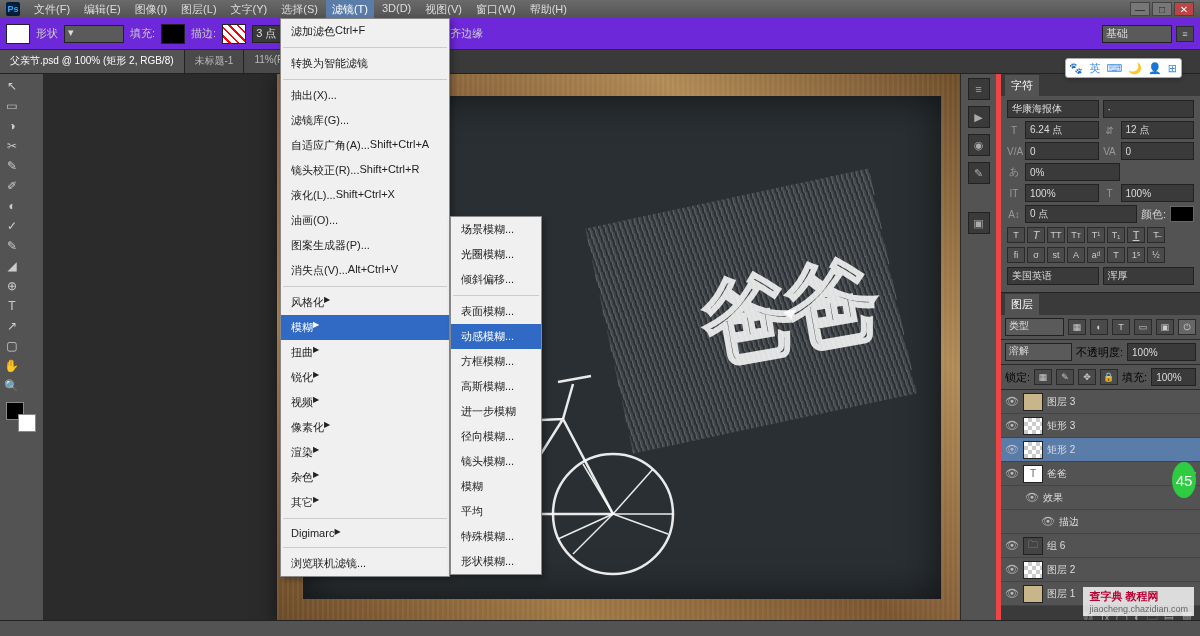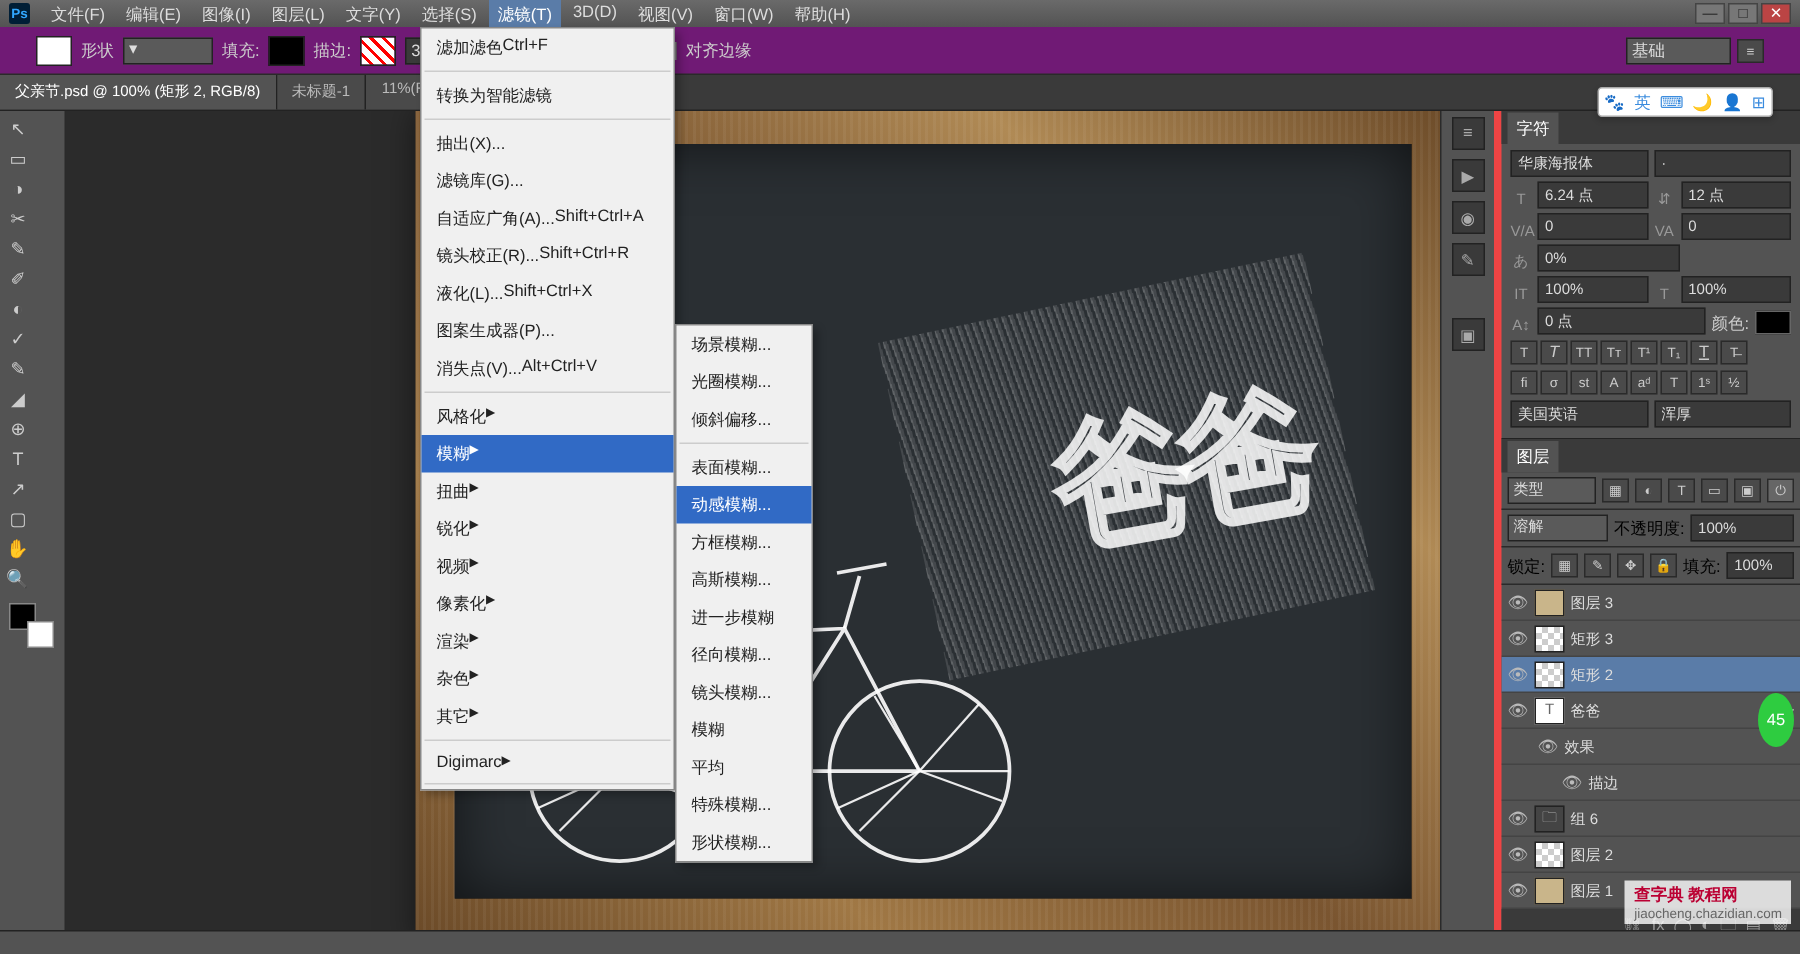--- a/index.html
+++ b/index.html
@@ -9,21 +9,21 @@
 .title-bar { height: 18px; background: linear-gradient(#6a6a6a,#535353); display: flex; align-items: center; padding: 0 6px; color: #ddd; }
 .ps-logo { width: 14px; height: 14px; background: #001e36; color: #31a8ff; font-weight: bold; font-size: 9px; display: flex; align-items: center; justify-content: center; margin-right: 8px; border-radius: 2px; }
 .menu-bar { display: flex; gap: 2px; }
 .menu-item { padding: 2px 6px; color: #ddd; cursor: default; }
 .menu-item.active { background: #5a7ca8; color: #fff; }
 .window-controls { margin-left: auto; display: flex; gap: 2px; }
 .win-btn { width: 20px; height: 14px; background: #777; border: 1px solid #444; display: flex; align-items: center; justify-content: center; font-size: 10px; color: #222; }
 .win-btn.close { background: #b44; color: #fff; }
 
 
-.options-bar { height: 32px; background: #701a75; border-bottom: 1px solid #2a2a2a; display: flex; align-items: center; padding: 0 24px; gap: 6px; color: #ccc; }
+.options-bar { height: 32px; background: #6d28d9; border-bottom: 1px solid #2a2a2a; display: flex; align-items: center; padding: 0 6px; gap: 6px; color: #ccc; }
 .opt-swatch { width: 24px; height: 20px; border: 1px solid #222; }
 .opt-label { color: #ccc; }
 .opt-input { width: 42px; height: 18px; background: #3a3a3a; border: 1px solid #222; color: #ddd; padding: 0 3px; }
 .opt-dd { width: 60px; height: 18px; background: #5a5a5a; border: 1px solid #222; color: #ddd; padding: 0 3px; }
 .opt-sep { width: 1px; height: 20px; background: #2a2a2a; }
 .opt-chk { width: 12px; height: 12px; border: 1px solid #888; background: #3a3a3a; }
 .opt-right { margin-left: auto; display: flex; gap: 4px; align-items: center; }
 .opt-right .opt-dd { width: 70px; }
 
 
@@ -63,21 +63,21 @@
 .panels { position: absolute; right: 0; top: 74px; bottom: 16px; width: 204px; background: #535353; border-left: 5px solid #ef4444; display: flex; flex-direction: column; }
 .panel-strip { width: 36px; position: absolute; right: 204px; top: 74px; bottom: 16px; background: #535353; border-left: 1px solid #2a2a2a; display: flex; flex-direction: column; align-items: center; padding-top: 4px; gap: 6px; }
 .strip-icon { width: 22px; height: 22px; background: #3a3a3a; border: 1px solid #222; display:flex; align-items:center; justify-content:center; color:#aaa; font-size:11px; }
 
 .panel { border-bottom: 1px solid #222; }
 .panel-tabs { height: 22px; background: #3a3a3a; display: flex; align-items: center; padding: 0 4px; gap: 8px; font-size: 10px; color: #bbb; }
 .panel-tabs span.active { color: #fff; background: #535353; padding: 3px 6px; }
 .panel-body { padding: 4px 6px; color: #ccc; font-size: 10px; }
 
 
-.char-row { display: flex; align-items: flex-end; gap: 4px; margin-bottom: 3px; }
+.char-row { display: flex; align-items: center; gap: 4px; margin-bottom: 3px; }
 .char-field { flex: 1; height: 18px; background: #3a3a3a; border: 1px solid #222; display: flex; align-items: center; padding: 0 4px; gap: 3px; }
 .char-field input { background: transparent; border: none; color: #ddd; width: 100%; font-size: 10px; }
 .char-icon { width: 14px; color: #999; font-size: 10px; text-align: center; }
 .char-btns { display: flex; gap: 2px; }
 .char-btn { width: 18px; height: 16px; border: 1px solid #2a2a2a; background: #4a4a4a; font-size: 9px; color: #ccc; display: flex; align-items: center; justify-content: center; }
 .char-swatch { width: 24px; height: 16px; background: #000; border: 1px solid #666; }
 
 
 .layers-head { display: flex; gap: 4px; align-items: center; padding: 3px 4px; border-bottom: 1px solid #2a2a2a; }
 .layers-head .opt-dd { flex: 1; font-size: 10px; }
@@ -92,21 +92,21 @@
 .layer-name { color: #ddd; font-size: 10px; flex: 1; }
 .layer-row.sub { padding-left: 24px; }
 .layer-row.sub2 { padding-left: 40px; }
 .layers-foot { height: 22px; background: #3a3a3a; display: flex; align-items: center; justify-content: flex-end; gap: 6px; padding: 0 6px; color: #999; font-size: 11px; }
 
 
 .status-bar { position: absolute; bottom: 0; left: 0; right: 0; height: 16px; background: #535353; border-top: 1px solid #222; display: flex; align-items: center; padding: 0 6px; color: #bbb; font-size: 10px; }
 
 
 .ime-bar { position: absolute; top: 58px; right: 18px; height: 20px; background: #fff; border: 1px solid #aaa; border-radius: 3px; display: flex; align-items: center; padding: 0 4px; gap: 6px; color: #3b8cde; font-size: 12px; box-shadow: 0 2px 4px rgba(0,0,0,.2); z-index: 300; }
-.green-badge { position:absolute; right:4px; top: 462px; width:24px; height:36px; border-radius:50%; background:#2ecc40; color:#fff; font-size:11px; display:flex; align-items:center; justify-content:center; z-index:50; }
+.green-badge { position:absolute; right:4px; top: 462px; width:24px; height:36px; border-radius:50%; background:#2ecc40; color:#fff; font-size:15px; display:flex; align-items:center; justify-content:center; z-index:50; }
 
 
 .watermark { position:absolute; right:6px; bottom:20px; background:rgba(255,255,255,.8); color:#b03; padding:2px 6px; font-size:14px; font-weight:bold; z-index:400;margin-left:14px; }
 </style>
 </head>
 <body>
 
 <div class="title-bar">
   <div class="ps-logo">Ps</div>
   <div class="menu-bar" id="menu-bar">
@@ -441,20 +441,23 @@
     </div>
     <div class="dd-item">
       <span>镜头校正(R)...</span>
       <span>Shift+Ctrl+R</span>
     </div>
     <div class="dd-item">
       <span>液化(L)...</span>
       <span>Shift+Ctrl+X</span>
     </div>
     <div class="dd-item">
+      <span>油画(O)...</span>
+    </div>
+    <div class="dd-item">
       <span>图案生成器(P)...</span>
     </div>
     <div class="dd-item">
       <span>消失点(V)...</span>
       <span>Alt+Ctrl+V</span>
     </div>
     <div class="dd-sep"></div>
     <div class="dd-item has-sub">
       <span>风格化</span>
     </div>
@@ -480,20 +483,23 @@
       <span>杂色</span>
     </div>
     <div class="dd-item has-sub">
       <span>其它</span>
     </div>
     <div class="dd-sep"></div>
     <div class="dd-item has-sub">
       <span>Digimarc</span>
     </div>
     <div class="dd-sep"></div>
+    <div class="dd-item">
+      <span>浏览联机滤镜...</span>
+    </div>
   </div>
 <div class="dropdown dropdown-2" id="dd2">
     <div class="dd-item">
       <span>场景模糊...</span>
     </div>
     <div class="dd-item">
       <span>光圈模糊...</span>
     </div>
     <div class="dd-item">
       <span>倾斜偏移...</span>

